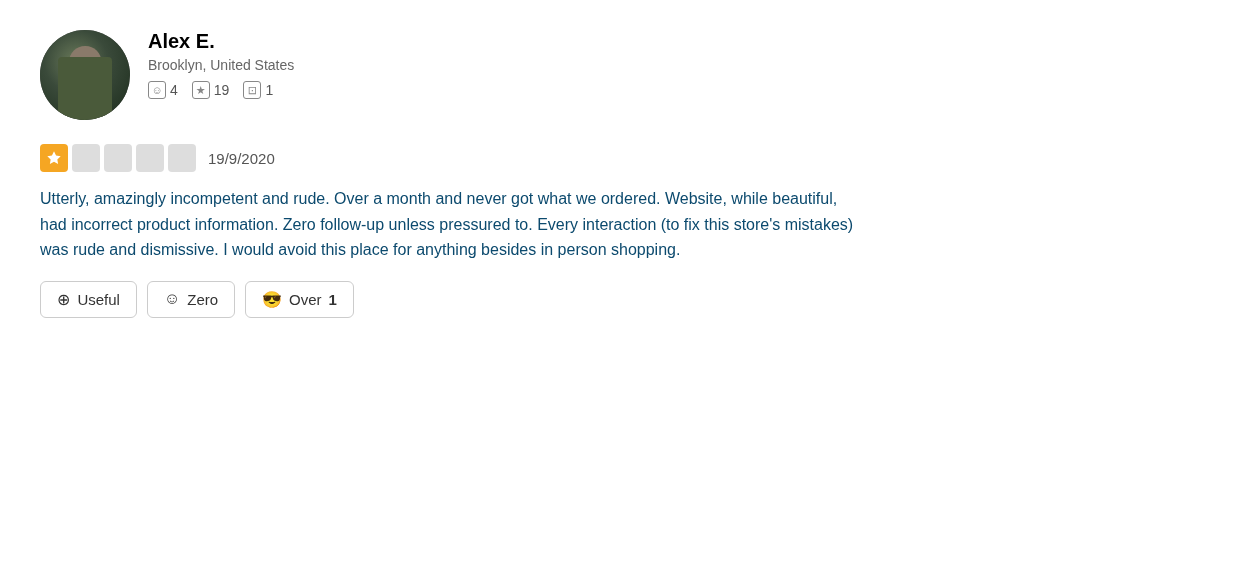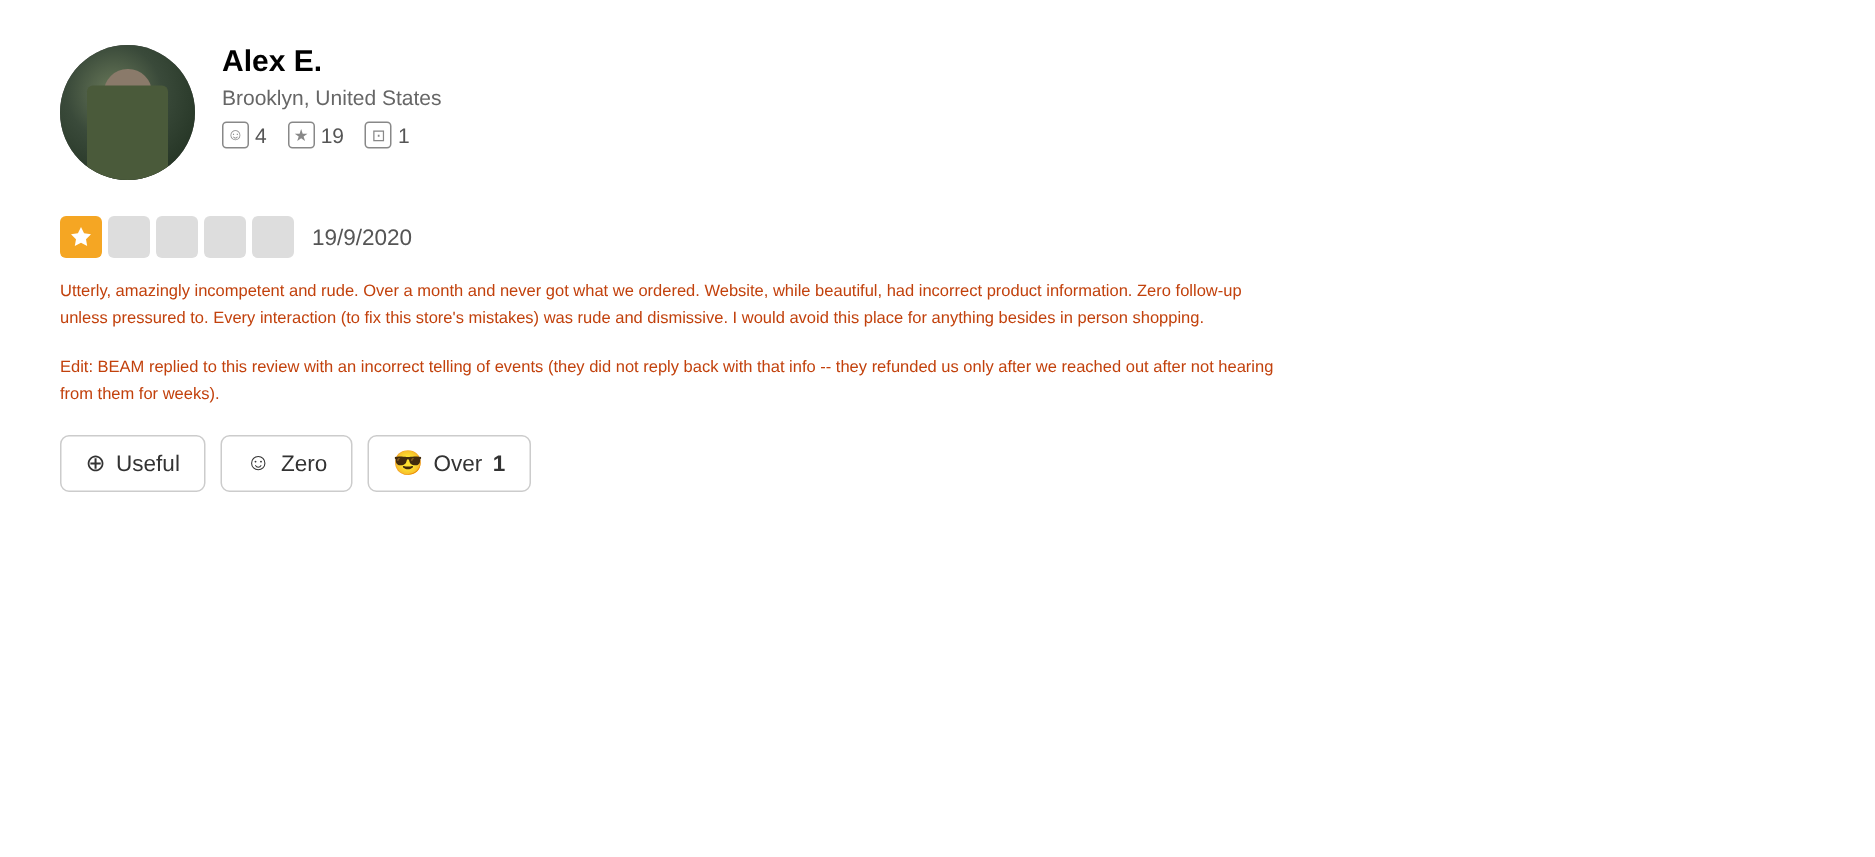--- a/index.html
+++ b/index.html
@@ -117,23 +117,23 @@
     }
     .star svg {
       width: 16px;
       height: 16px;
     }
     .review-date {
       font-size: 15px;
       color: #555;
     }
     .review-text {
-      font-size: 11px;
+      font-size: 16px;
       line-height: 1.6;
-      color: #c2410c;
+      color: #0c4a6e;
       margin-bottom: 18px;
     }
     .review-paragraph {
       margin-bottom: 16px;
     }
     .reaction-buttons {
       display: flex;
       gap: 10px;
       margin-top: 10px;
     }
@@ -196,21 +196,20 @@
     <div class="star star-empty"></div>
     <div class="star star-empty"></div>
     <div class="star star-empty"></div>
     <div class="star star-empty"></div>
   </div>
   <span class="review-date">19/9/2020</span>
 </div>
 
 <div class="review-text">
   <p class="review-paragraph">Utterly, amazingly incompetent and rude. Over a month and never got what we ordered. Website, while beautiful, had incorrect product information. Zero follow-up unless pressured to. Every interaction (to fix this store's mistakes) was rude and dismissive. I would avoid this place for anything besides in person shopping.</p>
-  <p class="review-paragraph">Edit: BEAM replied to this review with an incorrect telling of events (they did not reply back with that info -- they refunded us only after we reached out after not hearing from them for weeks).</p>
 </div>
 
 <div class="reaction-buttons">
   <button class="reaction-btn">
     <span class="reaction-icon">⊕</span>
     <span>Useful</span>
   </button>
   <button class="reaction-btn">
     <span class="reaction-icon">☺</span>
     <span>Zero</span>

